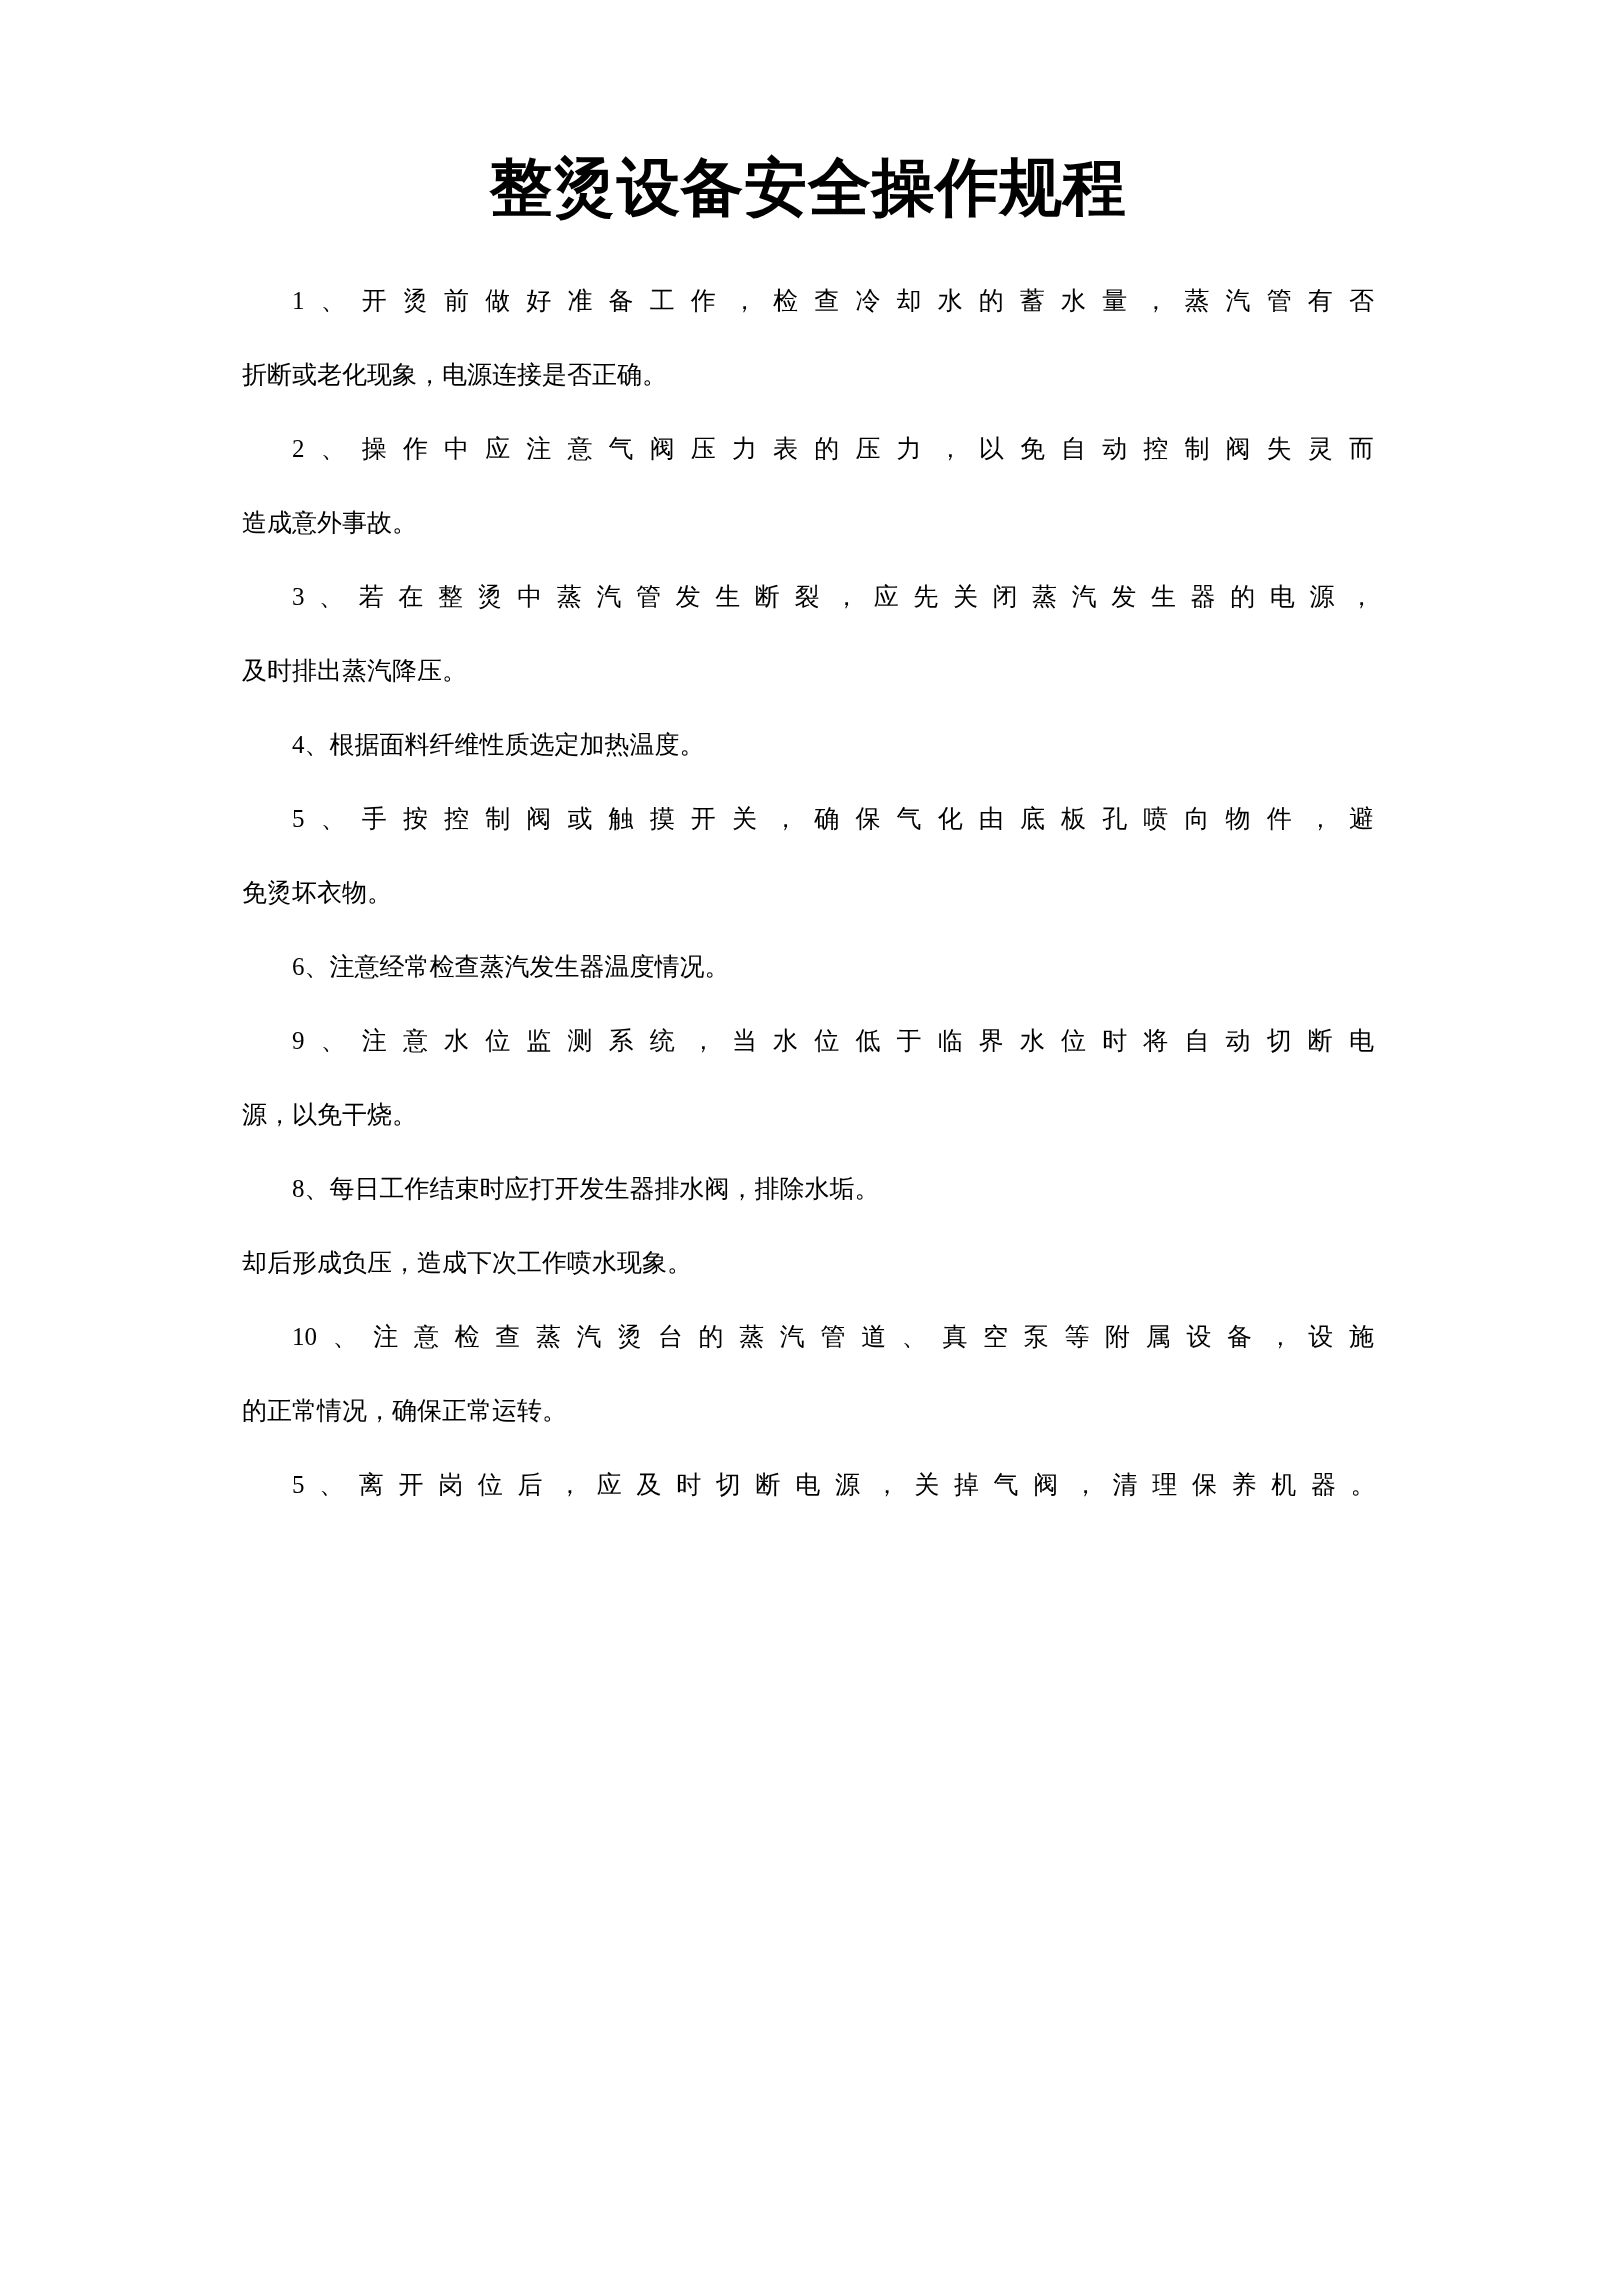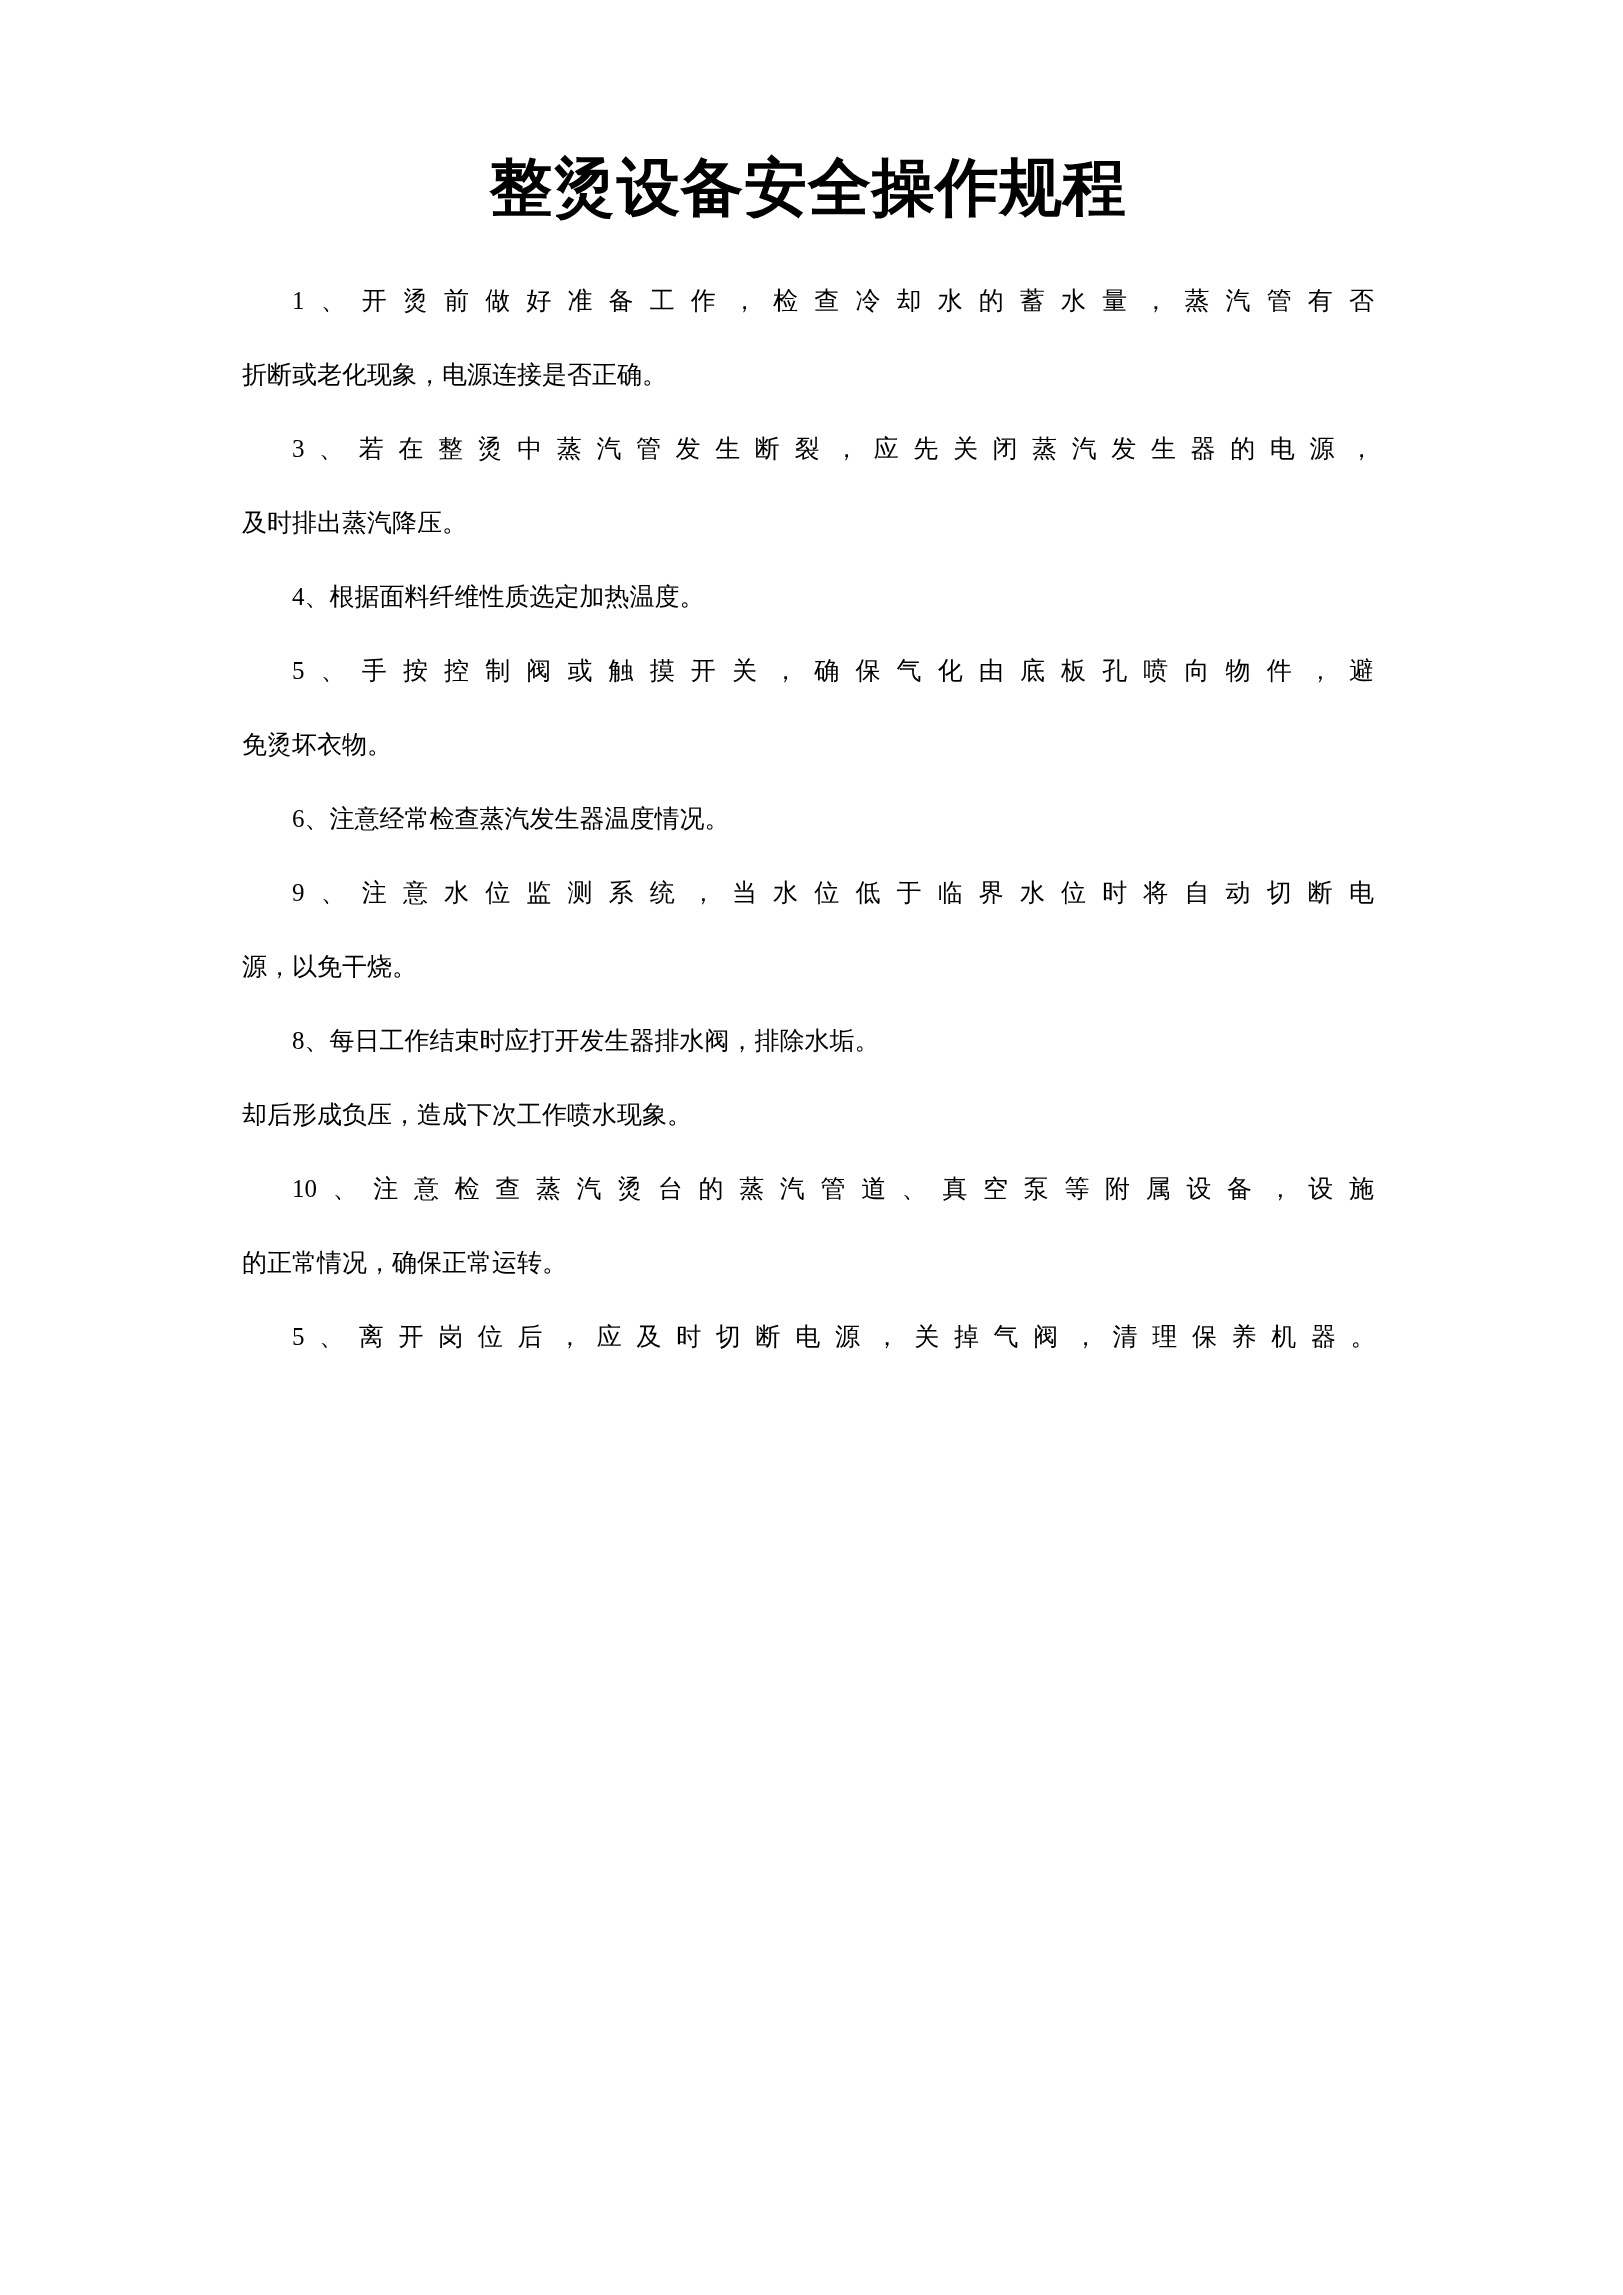--- a/index.html
+++ b/index.html
@@ -59,20 +59,22 @@
 
 <div class="page">
   <div class="content">
 
     <h1 class="doc-title">整烫设备安全操作规程</h1>
 
     <div class="doc-body">
       <div class="line indent full">1、开烫前做好准备工作，检查冷却水的蓄水量，蒸汽管有否</div>
       <div class="line">折断或老化现象，电源连接是否正确。</div>
 
+      <div class="line indent full">2、操作中应注意气阀压力表的压力，以免自动控制阀失灵而</div>
+      <div class="line">造成意外事故。</div>
 
       <div class="line indent full">3、若在整烫中蒸汽管发生断裂，应先关闭蒸汽发生器的电源，</div>
       <div class="line">及时排出蒸汽降压。</div>
 
       <div class="line indent">4、根据面料纤维性质选定加热温度。</div>
 
       <div class="line indent full">5、手按控制阀或触摸开关，确保气化由底板孔喷向物件，避</div>
       <div class="line">免烫坏衣物。</div>
 
       <div class="line indent">6、注意经常检查蒸汽发生器温度情况。</div>

